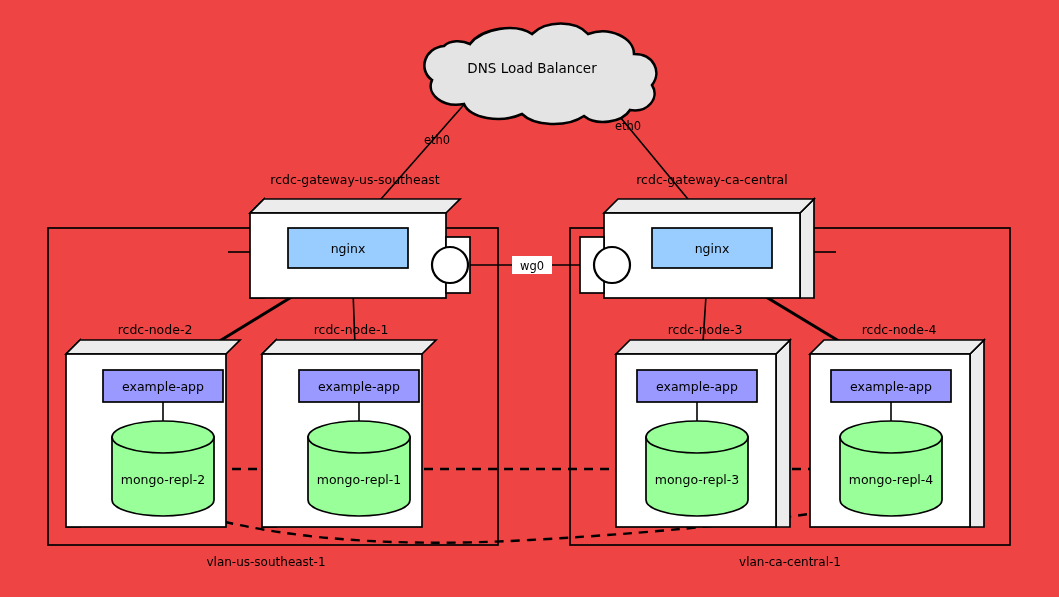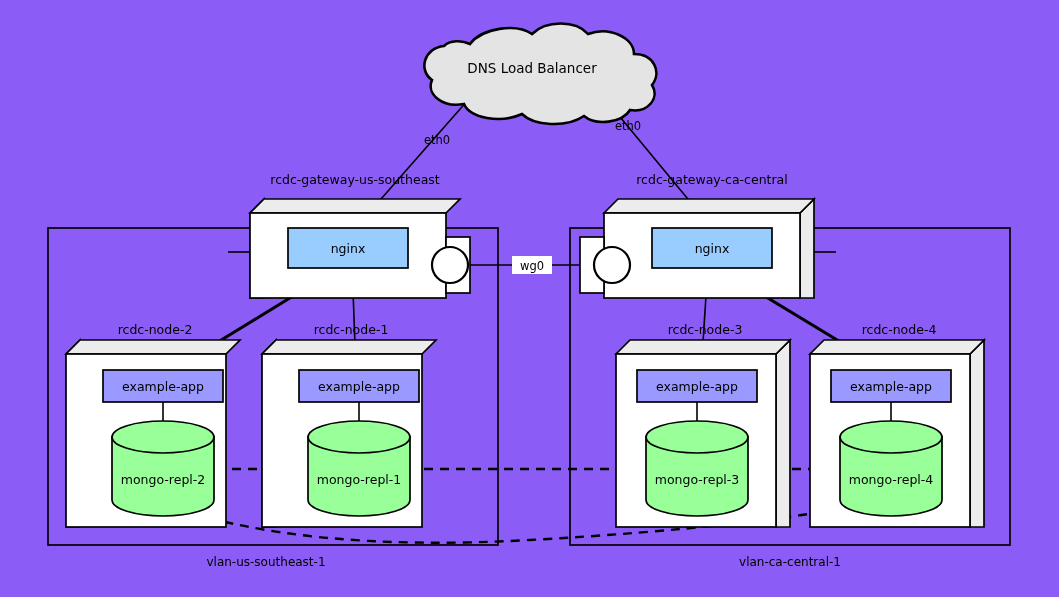--- a/index.html
+++ b/index.html
@@ -8,21 +8,21 @@
     padding: 0;
     background: #ffffff;
   }
   body {
     font-family: "DejaVu Sans", "Liberation Sans", sans-serif;
   }
   #diagram-root {
     position: relative;
     width: 1059px;
     height: 597px;
-    background: #8b5cf6;
+    background: #ef4444;
     overflow: hidden;
   }
   svg#topology {
     display: block;
     width: 1059px;
     height: 597px;
   }
   .edge {
     fill: none;
     stroke: #000000;

